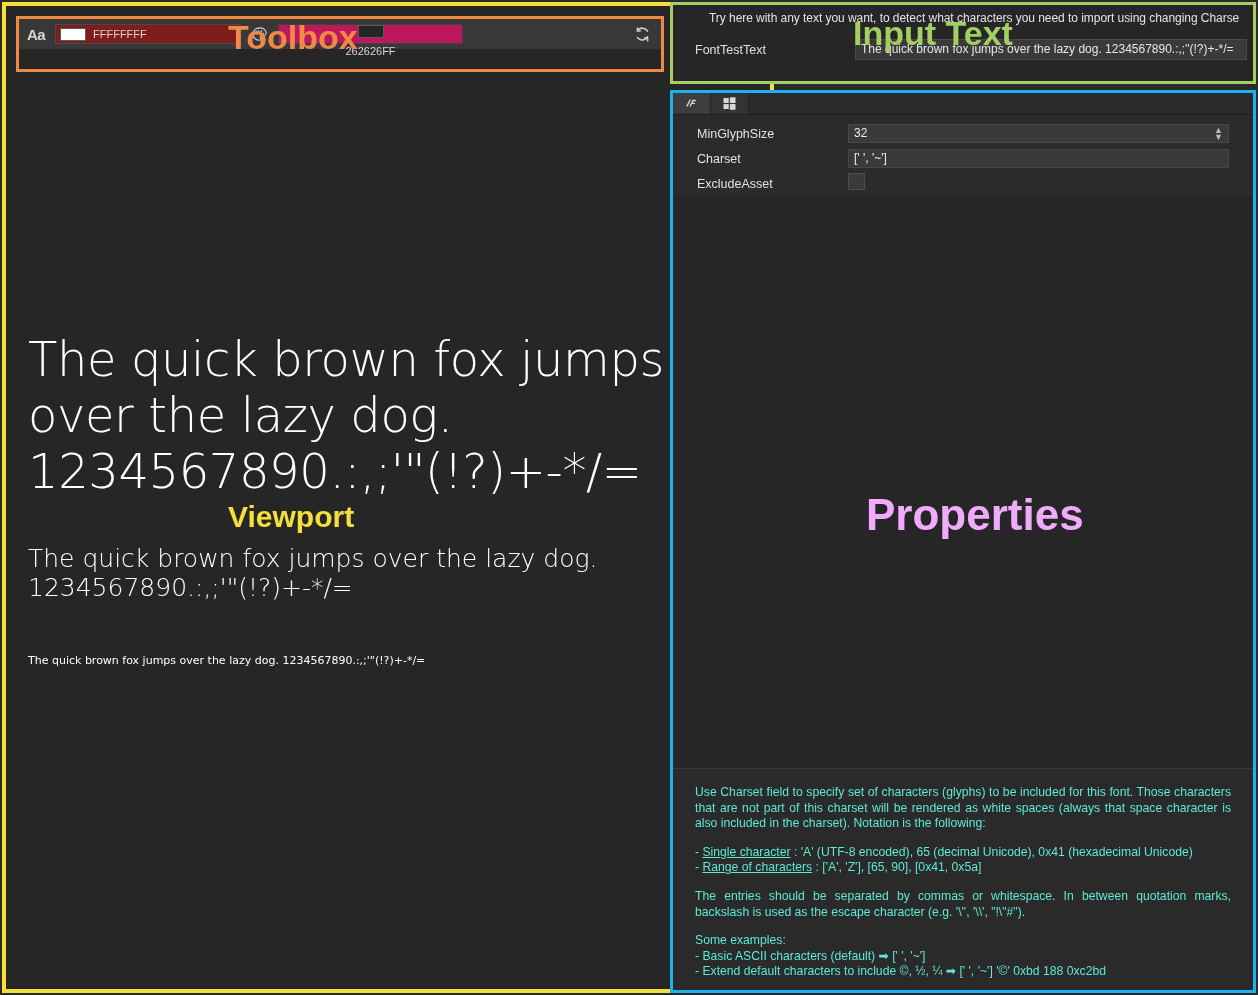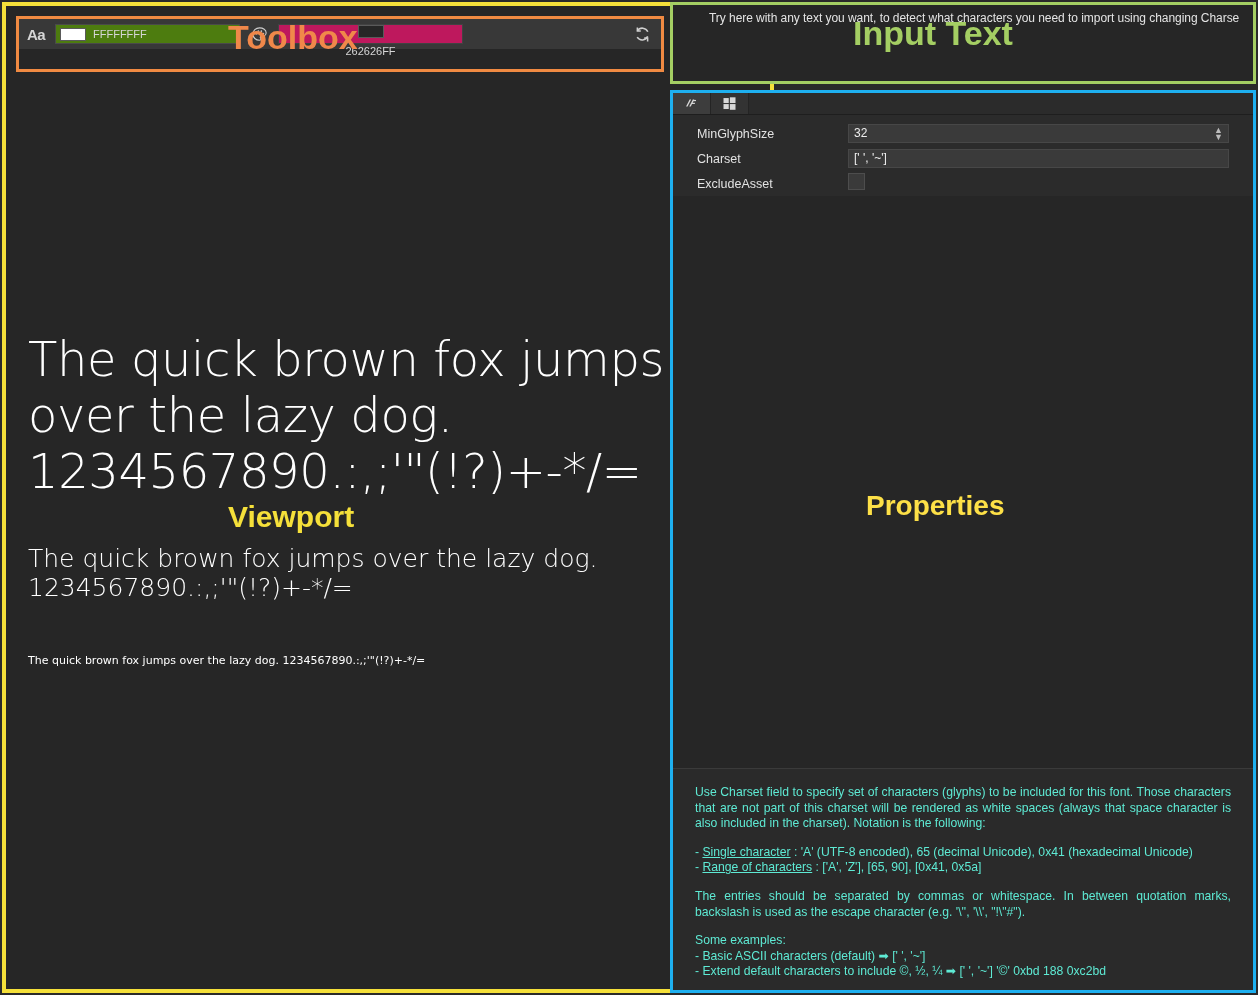--- a/index.html
+++ b/index.html
@@ -27,21 +27,21 @@
     display: flex; align-items: center; height: 30px; padding: 0 6px; gap: 8px;
     background: #383838;
   }
   .aa-icon {
     color: #d6d6d6; font-size: 15px; font-weight: bold; width: 22px; text-align: center;
     letter-spacing: -0.5px;
   }
   .color-field {
     display: flex; align-items: center; gap: 7px;
     height: 20px; width: 185px; padding: 0 4px;
-    background: #4d7c0f; border: 1px solid #4a4a4a;
+    background: #7f1d1d; border: 1px solid #4a4a4a;
   }
   .color-field.dark { background: #be185d; border-color: #424242; flex-direction: column; }
   .swatch { width: 26px; height: 13px; border: 1px solid #5a5a5a; flex: 0 0 auto; }
   .swatch-white { background: #ffffff; }
   .swatch-dark  { background: #262626; }
   .color-hex { color: #d7d7d7; font-size: 11px; line-height: 13px; }
   .palette-icon { width: 22px; height: 20px; color: #cfcfcf; display: flex; align-items: center; justify-content: center; }
   .toolbar-spacer { flex: 1 1 auto; }
   .refresh-icon { width: 26px; height: 26px; color: #cfcfcf; display:flex; align-items:center; justify-content:center; }
   .toolbar-lower { height: 20px; background: #262626; }
@@ -134,21 +134,21 @@
   .u { text-decoration: underline; }
 
   
   .overlay {
     position: absolute; font-weight: bold; font-family: "Liberation Sans", sans-serif;
     pointer-events: none; white-space: nowrap;
   }
   #label-toolbox  { left: 228px; top: 18px;  font-size: 34px; color: #f0884a; }
   #label-viewport { left: 228px; top: 500px; font-size: 30px; color: #f5e03a; }
   #label-input    { left: 853px; top: 14px;  font-size: 34px; color: #a4ce63; }
-  #label-props    { left: 866px; top: 490px; font-size: 28px; color: #fde047; }
+  #label-props    { left: 866px; top: 490px; font-size: 44px; color: #f0abfc; }
 </style>
 </head>
 <body>
 
 <div class="root">
 
   <div id="viewport-panel">
 
     <div id="toolbox-panel">
       <div class="toolbar-row">
@@ -191,20 +191,24 @@
 
     <div id="viewport-content">
       <div class="sample-huge">The quick brown fox jumps over the lazy dog. 1234567890.:,;'"(!?)+-*/=</div>
       <div class="sample-mid">The quick brown fox jumps over the lazy dog. 1234567890.:,;'"(!?)+-*/=</div>
       <div class="sample-small">The quick brown fox jumps over the lazy dog. 1234567890.:,;'"(!?)+-*/=</div>
     </div>
   </div>
 
   <div id="input-text-panel">
     <div class="hint-line">Try here with any text you want, to detect what characters you need to import using changing Charse</div>
+    <div class="field-row">
+      <span class="field-label">FontTestText</span>
+      <span class="field-input">The quick brown fox jumps over the lazy dog. 1234567890.:,;"(!?)+-*/=</span>
+    </div>
   </div>
 
   <div id="properties-panel">
 
     <div class="tabstrip">
       <div class="tab active">
         <span class="tab-icon">
           <svg width="15" height="15" viewBox="0 0 16 16" fill="currentColor">
             <path d="M2.2 11.3L6.0 3.6l1.6 0L3.8 11.3z"></path>
             <path d="M5.6 11.3L9.4 3.6l1.6 0L7.2 11.3z"></path>

